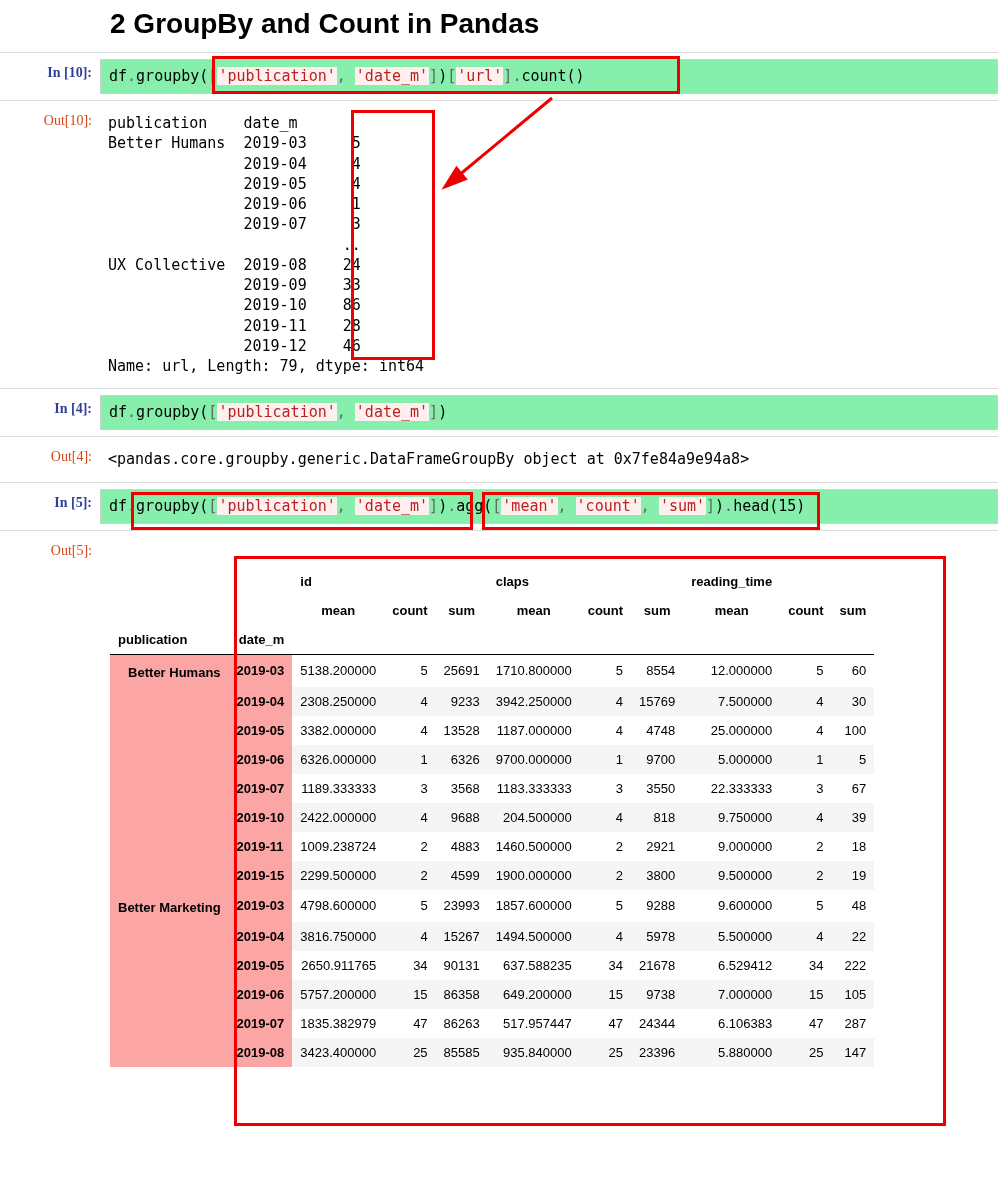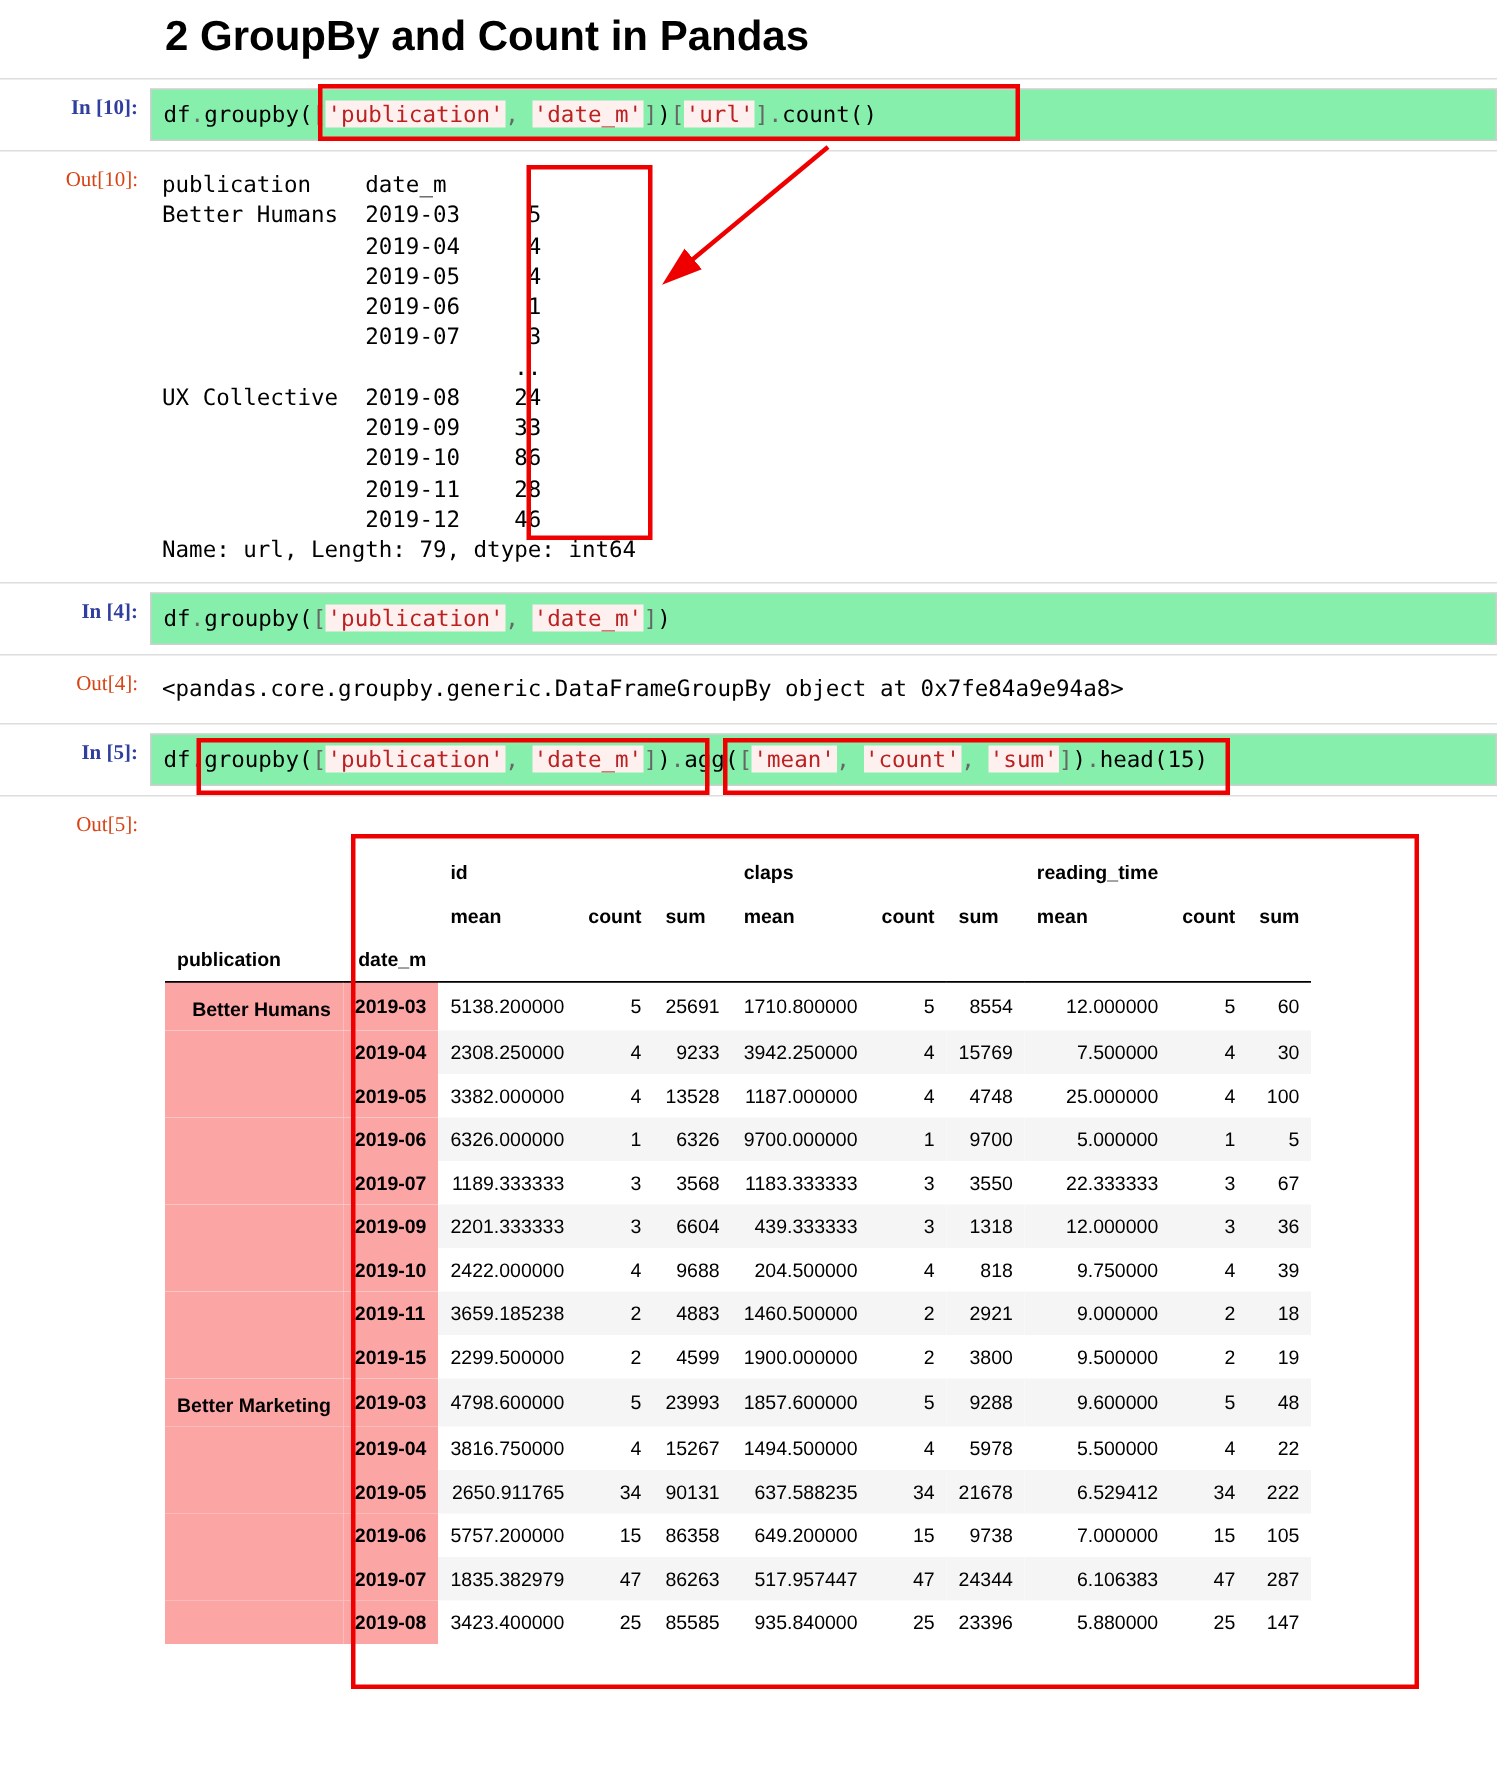--- a/index.html
+++ b/index.html
@@ -79,21 +79,21 @@
     font-family: -apple-system, BlinkMacSystemFont, "Segoe UI", Helvetica, Arial, sans-serif;
     font-size: 13px;
   }
   table.df th, table.df td {
     padding: 7px 8px;
     text-align: right;
     white-space: nowrap;
   }
   table.df thead th {
     font-weight: bold;
-    text-align: left;
+    text-align: center;
     border-bottom: 1px solid #000;
   }
   table.df thead tr.top-row th {
     border-bottom: none;
     text-align: left;
   }
   table.df thead tr.sub-row th {
     border-bottom: none;
   }
   table.df thead tr.idx-row th {
@@ -266,48 +266,35 @@
           <td>3568</td>
           <td>1183.333333</td>
           <td>3</td>
           <td>3550</td>
           <td>22.333333</td>
           <td>3</td>
           <td>67</td>
         </tr>
         <tr>
           <th class="groupname"></th>
-          <th style="text-align: left;">2019-09</th>
-          <td>2201.333333</td>
-          <td>3</td>
-          <td>6604</td>
-          <td>439.333333</td>
-          <td>3</td>
-          <td>1318</td>
-          <td>12.000000</td>
-          <td>3</td>
-          <td>36</td>
-        </tr>
-        <tr>
-          <th class="groupname"></th>
           <th style="text-align: left;">2019-10</th>
           <td>2422.000000</td>
           <td>4</td>
           <td>9688</td>
           <td>204.500000</td>
           <td>4</td>
           <td>818</td>
           <td>9.750000</td>
           <td>4</td>
           <td>39</td>
         </tr>
         <tr>
           <th class="groupname"></th>
           <th style="text-align: left;">2019-11</th>
-          <td>3659.185238</td>
+          <td>1009.238724</td>
           <td>2</td>
           <td>4883</td>
           <td>1460.500000</td>
           <td>2</td>
           <td>2921</td>
           <td>9.000000</td>
           <td>2</td>
           <td>18</td>
         </tr>
         <tr>

